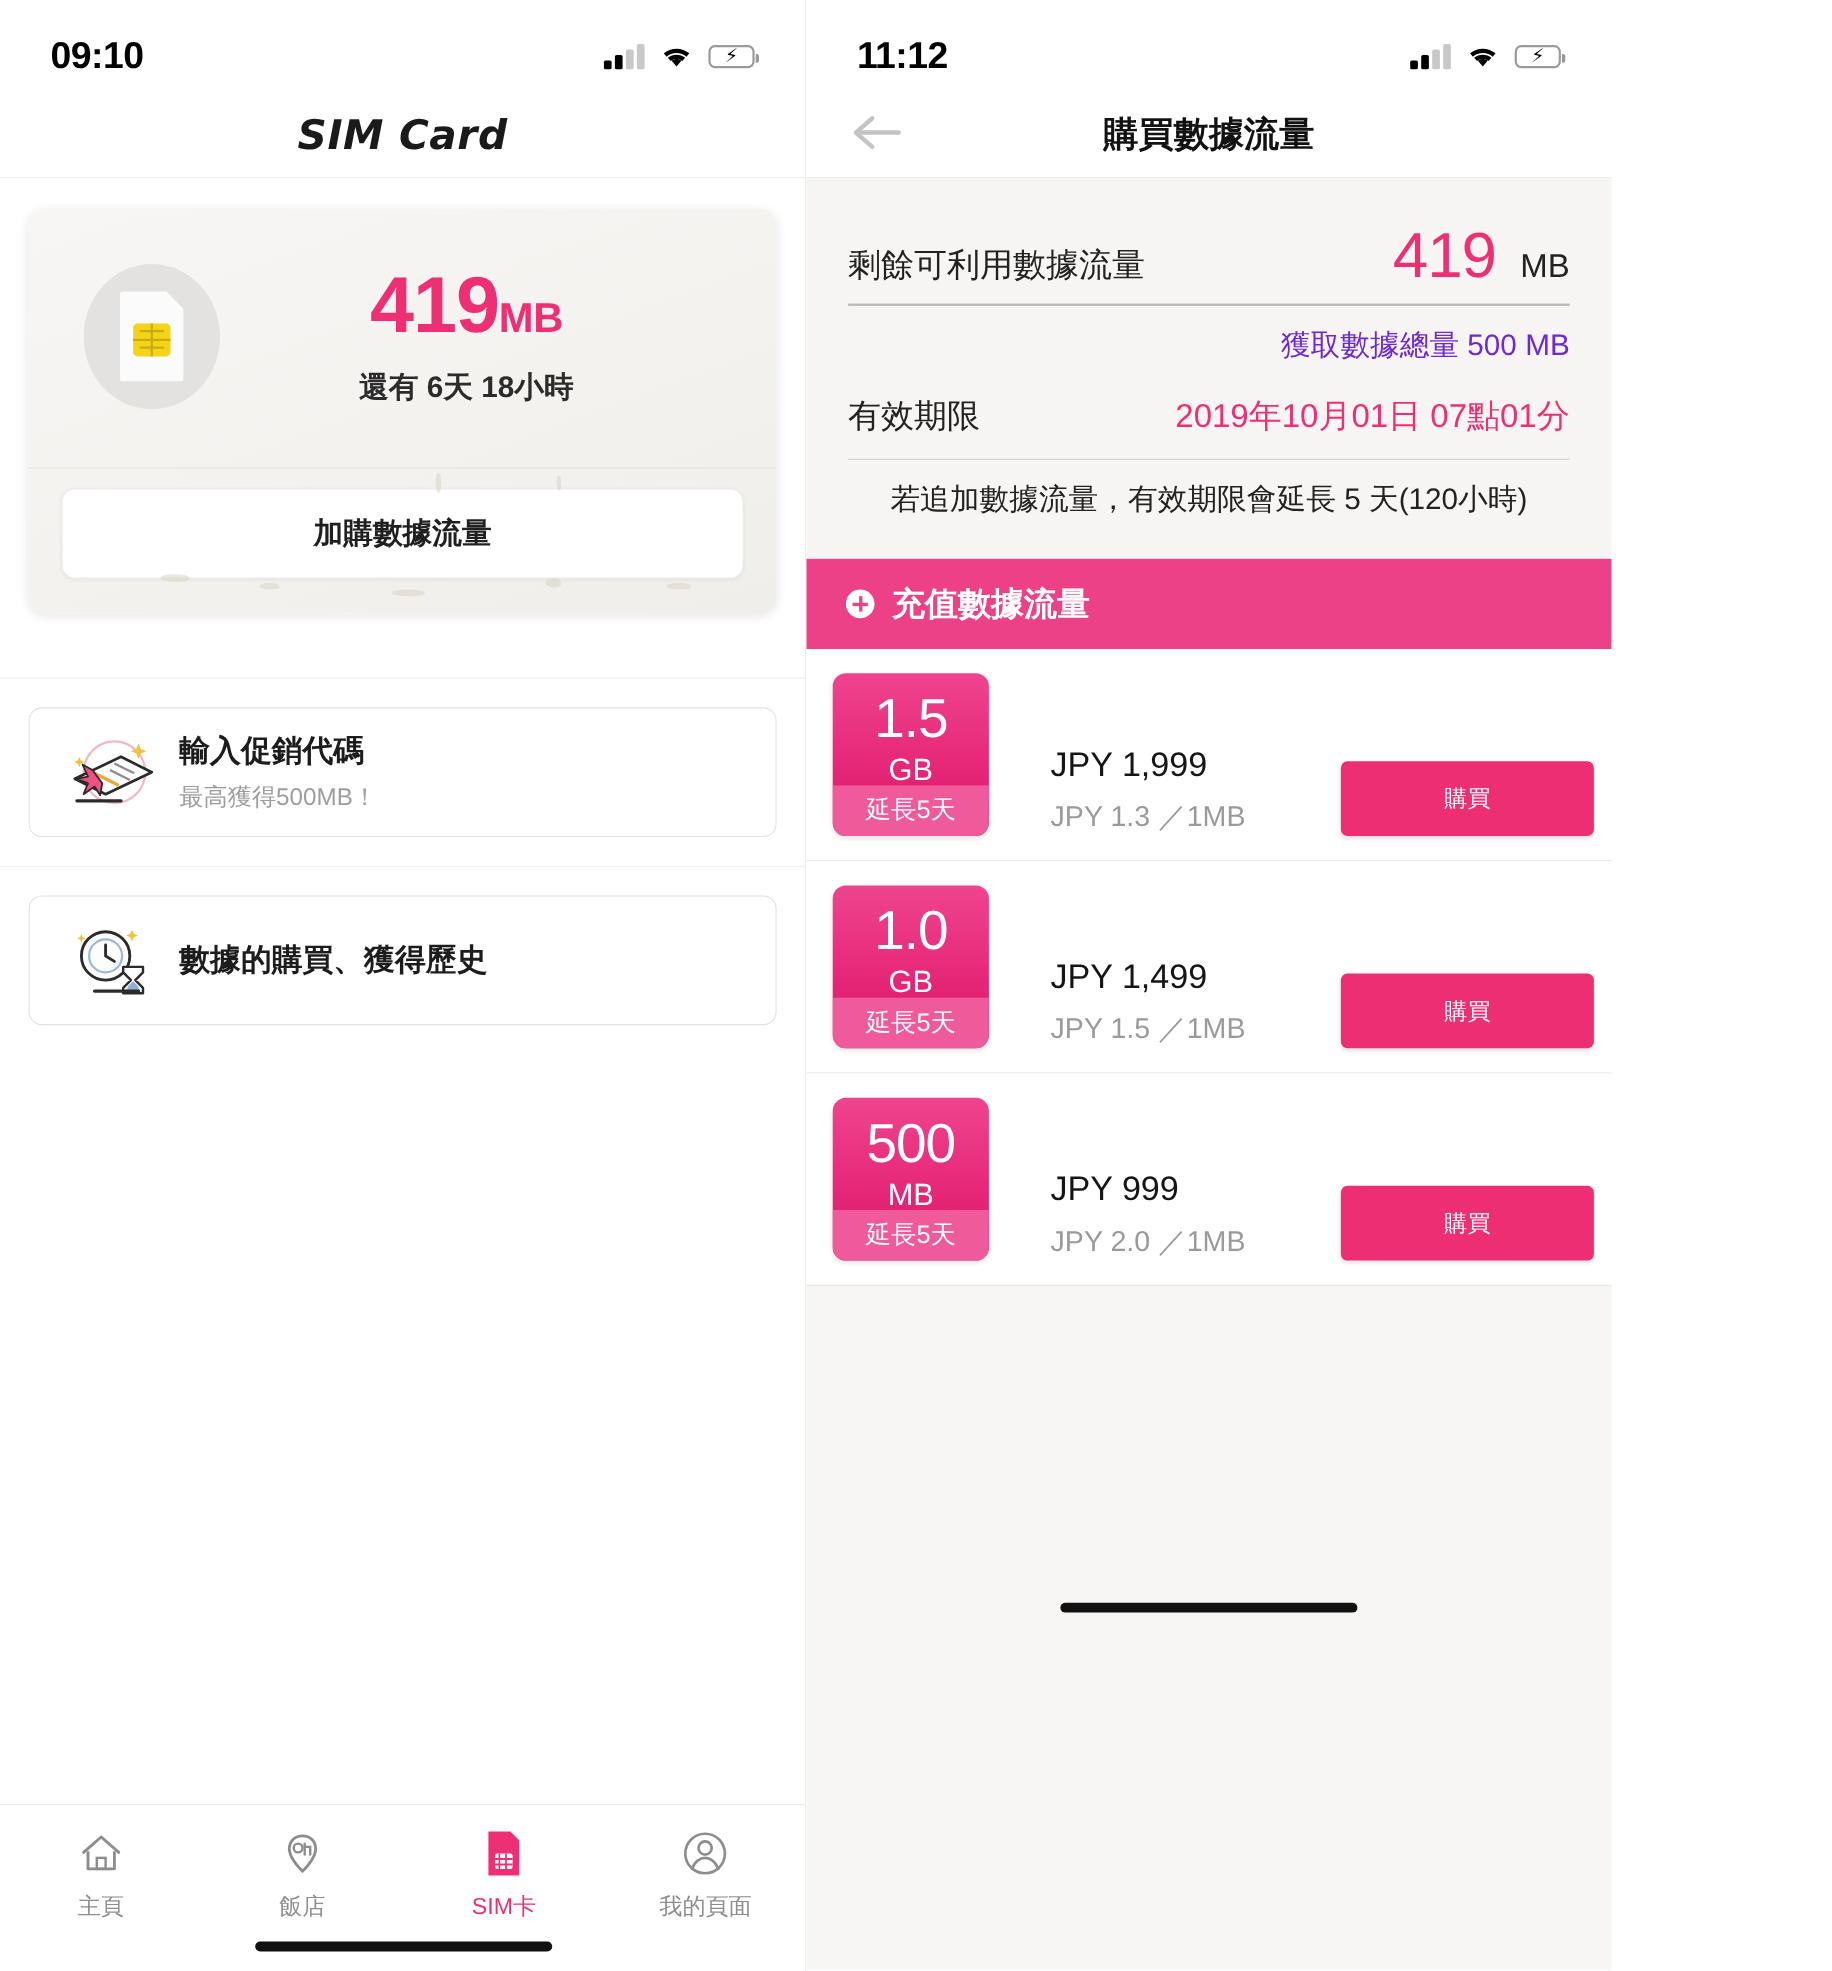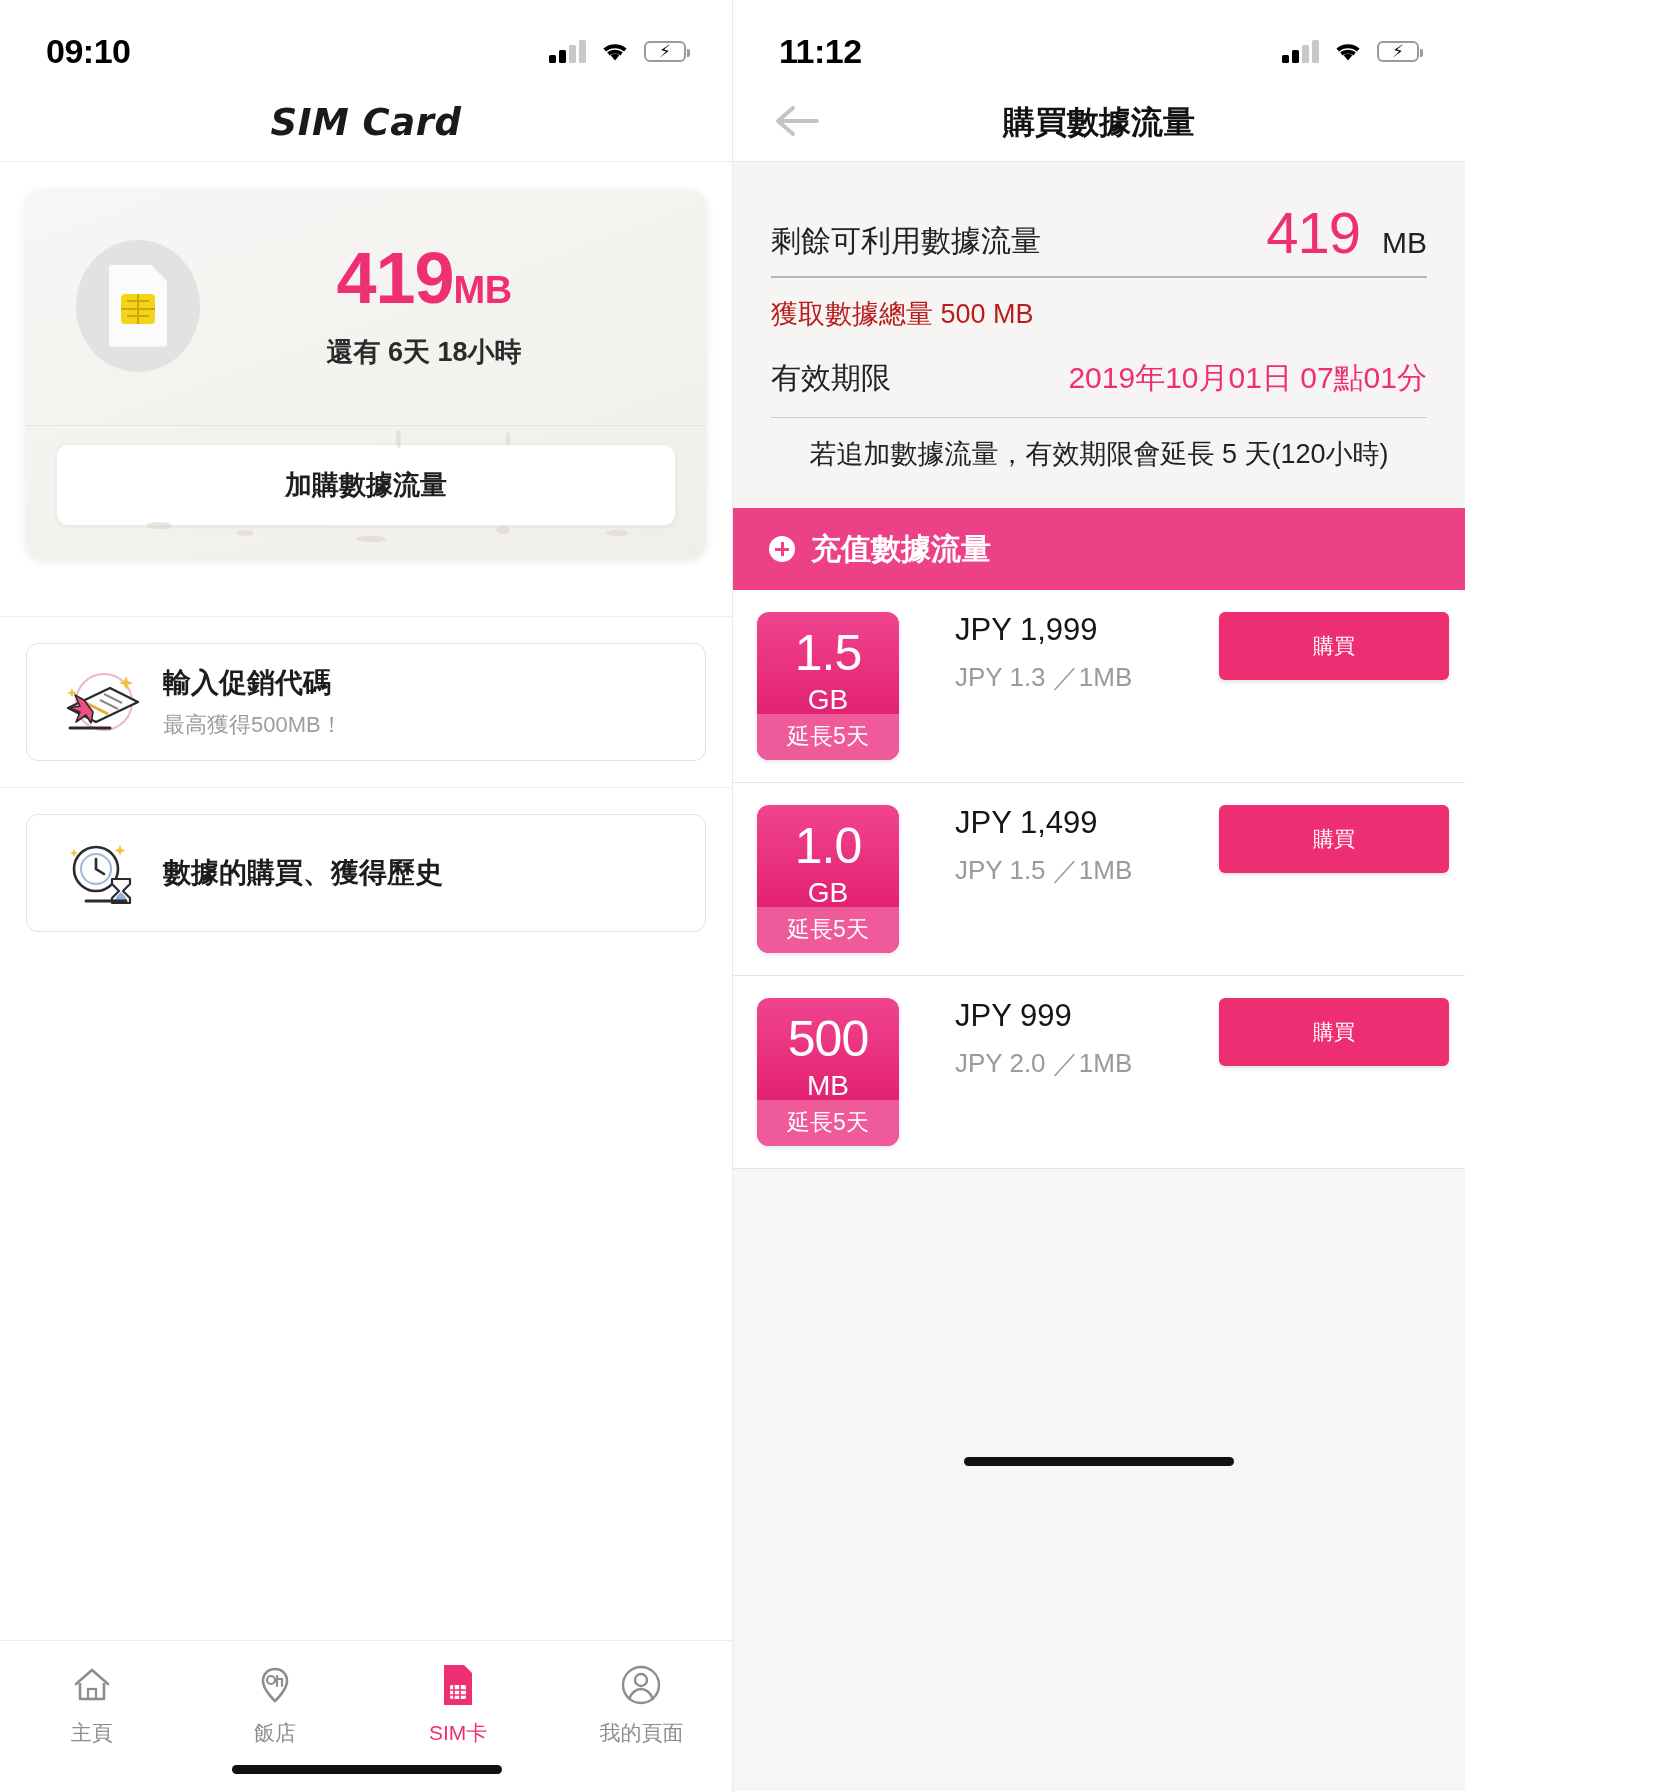--- a/index.html
+++ b/index.html
@@ -145,42 +145,42 @@
   
   .info {
     background:#f6f5f3; padding: 26px 38px 26px 38px;
   }
   .info-row1 { display:flex; align-items:flex-end; justify-content:space-between; padding: 16px 0 14px 0; }
   .info-label { font-size: 30px; color:#222; }
   .info-big { display:flex; align-items:baseline; gap: 22px; }
   .info-big .n { font-size: 58px; color:#ef2f73; font-weight:500; line-height:1; letter-spacing:-1px; }
   .info-big .u { font-size: 30px; color:#222; }
   .info-hr { height: 2px; background:#b8b8b8; }
-  .info-total { text-align:left; font-size: 27px; color:#b91c1c; padding: 18px 0 20px 0; }
+  .info-total { text-align:right; font-size: 27px; color:#6d28d9; padding: 18px 0 20px 0; }
   .info-row2 { display:flex; align-items:center; justify-content:space-between; padding: 6px 0 18px 0; }
   .info-date { font-size: 30px; color:#ef2f73; }
   .info-hr2 { height:1px; background:#cfcfcf; }
   .info-note { text-align:center; font-size: 27px; color:#222; padding: 18px 0 10px 0; }
 
   
   .pink-head {
     background:#ec4186; height: 82px; display:flex; align-items:center; padding: 0 36px; gap:16px;
   }
   .pink-head .plus {
     width: 26px; height: 26px; border-radius:50%; background:#fff; position:relative; flex:0 0 auto;
   }
   .pink-head .plus::before, .pink-head .plus::after {
     content:""; position:absolute; background:#ec4186;
   }
   .pink-head .plus::before { left:6px; right:6px; top:50%; height:3px; margin-top:-1.5px; }
   .pink-head .plus::after { top:6px; bottom:6px; left:50%; width:3px; margin-left:-1.5px; }
   .pink-head .ht { color:#fff; font-size: 30px; font-weight:bold; }
 
   
-  .plan { display:flex; align-items:flex-start; padding: 22px 0 22px 12px; border-bottom:1px solid #e3e3e3; background:#fff; }
+  .plan { display:flex; align-items:flex-end; padding: 22px 0 22px 12px; border-bottom:1px solid #e3e3e3; background:#fff; }
   .plan:last-child { border-bottom: 1px solid #e3e3e3; }
   .badge {
     width: 142px; height: 148px; border-radius: 12px; overflow:hidden;
     background: linear-gradient(180deg,#f0448e 0%, #dd1266 100%);
     display:flex; flex-direction:column; align-items:center; flex:0 0 auto; margin-left: 12px;
     box-shadow: 0 2px 5px rgba(0,0,0,.10);
   }
   .badge .bnum { color:#fff; font-size: 50px; font-weight:400; line-height: 1; margin-top: 16px; letter-spacing:-1px; }
   .badge .bunit { color:#fff; font-size: 28px; line-height:1; margin-top: 8px; }
   .badge .bext {

